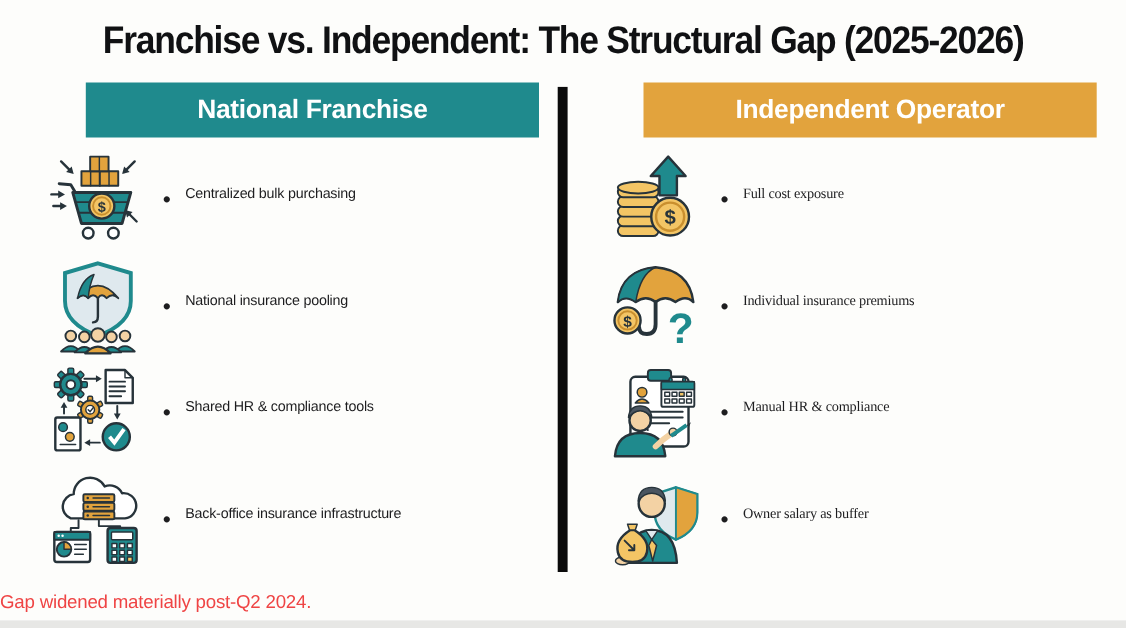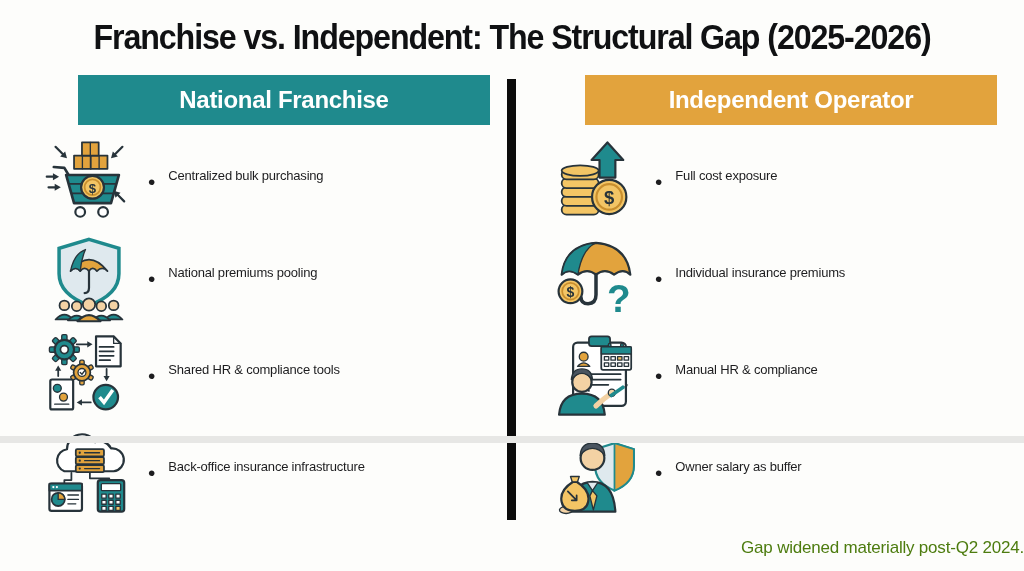--- a/index.html
+++ b/index.html
@@ -3,43 +3,43 @@
 <meta charset="utf-8">
 <style>
   :root{
     --teal:#1f8a8d; --orange:#e2a33d; --gold:#f3c565; --ink:#27333a;
     --paper:#dfe9ee; --skin:#f3d2a4; --divider:#0b0b0b; --background:#fdfdfb;
     --hair:#4a5560; --goldline:#c98f2e; --text:#1d1d1f;
   }
   *{margin:0;padding:0;box-sizing:border-box;}
   html,body{width:1024px;height:571px;overflow:hidden;}
   body{font-family:"Liberation Sans","DejaVu Sans",sans-serif;background:var(--background);position:relative;}
-  .canvas{position:absolute;inset:0;width:1024px;height:443px;background:var(--background);}
+  .canvas{position:absolute;inset:0;width:1024px;height:571px;background:var(--background);}
   .title{position:absolute;top:17px;left:0;width:1024px;text-align:center;
     font-size:35px;font-weight:bold;letter-spacing:-1.2px;color:#101113;
     transform:scaleX(0.92);transform-origin:center;white-space:nowrap;}
   .col{position:absolute;top:75px;width:460px;}
   .col-left{left:30px;}
   .col-right{left:537px;}
   .col-header{height:50px;line-height:50px;text-align:center;color:#ffffff;
     font-size:24px;font-weight:bold;letter-spacing:-0.3px;margin-left:48px;}
   .col-left .col-header{background:var(--teal);}
   .col-right .col-header{background:var(--orange);}
   .rows{margin-top:8px;}
   .row{height:97px;display:flex;align-items:center;}
   .icon-box{width:118px;flex:0 0 118px;display:flex;align-items:center;justify-content:center;}
   .icon-box svg{width:88px;height:88px;display:block;}
   .text{display:flex;align-items:flex-start;}
   .bullet{font-size:21px;color:var(--text);line-height:1.35;margin-right:13px;margin-top:1px;}
   .label{font-size:13px;color:var(--text);line-height:1.35;letter-spacing:-0.2px;}
   .col-left .label{max-width:300px;}
-  .col-right .label{max-width:248px;}
+  .col-right .label{max-width:248px;font-family:Liberation Serif, serif;}
   .divider{position:absolute;left:507px;top:79px;width:9px;height:441px;background:var(--divider);}
-  .footnote{position:absolute;top:538px;left:0;width:1024px;text-align:right;
-    font-size:17px;color:#4d7c0f;letter-spacing:-0.2px;}
+  .footnote{position:absolute;top:538px;left:0;width:1024px;text-align:left;
+    font-size:17px;color:#ef4444;letter-spacing:-0.2px;}
   .bottom-strip{position:absolute;left:0;bottom:0;width:1024px;height:7px;background:#e7e7e5;}
   
   .f-teal{fill:var(--teal)} .f-orange{fill:var(--orange)} .f-gold{fill:var(--gold)}
   .f-ink{fill:var(--ink)} .f-white{fill:#fff} .f-paper{fill:var(--paper)}
   .f-skin{fill:var(--skin)} .f-hair{fill:var(--hair)} .f-none{fill:none}
   .s-ink{stroke:var(--ink);stroke-width:3;stroke-linejoin:round;stroke-linecap:round;}
   .s2{stroke-width:2;} .s15{stroke-width:1.5;} .s25{stroke-width:2.5;} .s4{stroke-width:4;}
   .s-teal{stroke:var(--teal);} .s-white{stroke:#fff;} .s-gold{stroke:var(--goldline);}
   .nostroke{stroke:none;}
 </style>
@@ -101,21 +101,21 @@
             <path d="M26,97 Q36,86 46,97 Z" class="f-teal s-ink s2"></path>
             <path d="M54,97 Q64,86 74,97 Z" class="f-teal s-ink s2"></path>
             <circle cx="36" cy="81" r="5.5" class="f-skin s-ink s2"></circle>
             <circle cx="64" cy="81" r="5.5" class="f-skin s-ink s2"></circle>
             <circle cx="50" cy="79" r="7" class="f-skin s-ink s2"></circle>
             <path d="M37,98 Q50,84 63,98 Z" class="f-orange s-ink s25"></path>
           </svg>
         </div>
         <div class="text">
           <span class="bullet">•</span>
-          <span class="label">National premiums pooling</span>
+          <span class="label">National insurance pooling</span>
         </div>
       </div>
 
       <div class="row">
         <div class="icon-box">
           <svg viewBox="0 0 100 100" aria-hidden="true">
             <path d="M58,5 h20 l8,8 v26 h-28 Z" class="f-white s-ink s25"></path>
             <path d="M78,5 v8 h8" class="f-none s-ink s15"></path>
             <path d="M62,17 h16 M62,22 h16 M62,27 h16 M62,32 h12" class="f-none s-ink s2"></path>
             <g>

